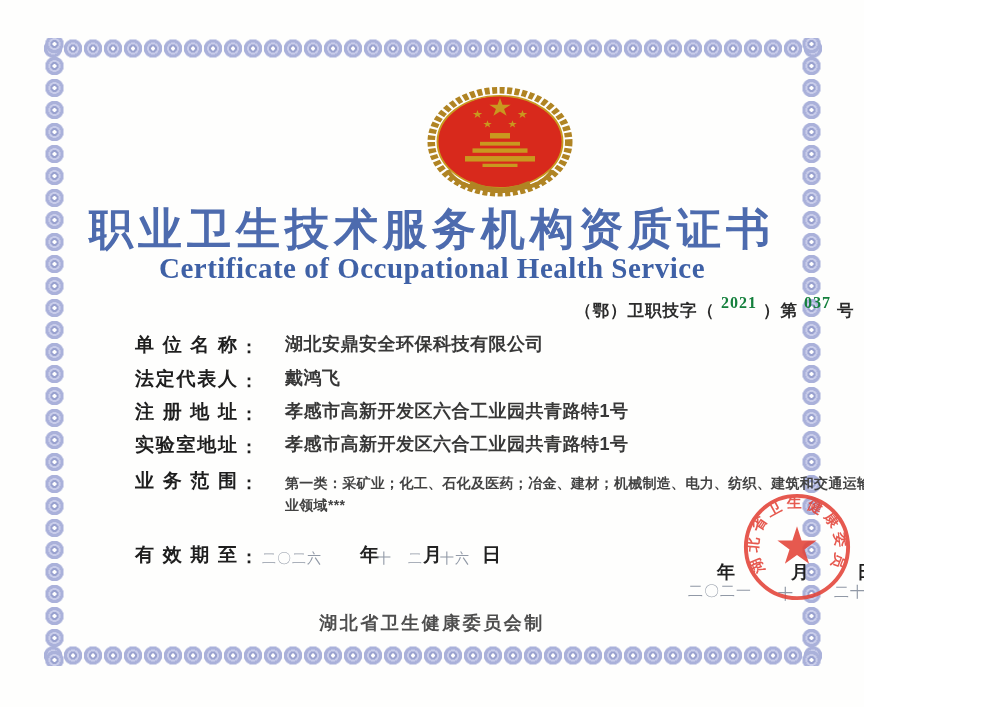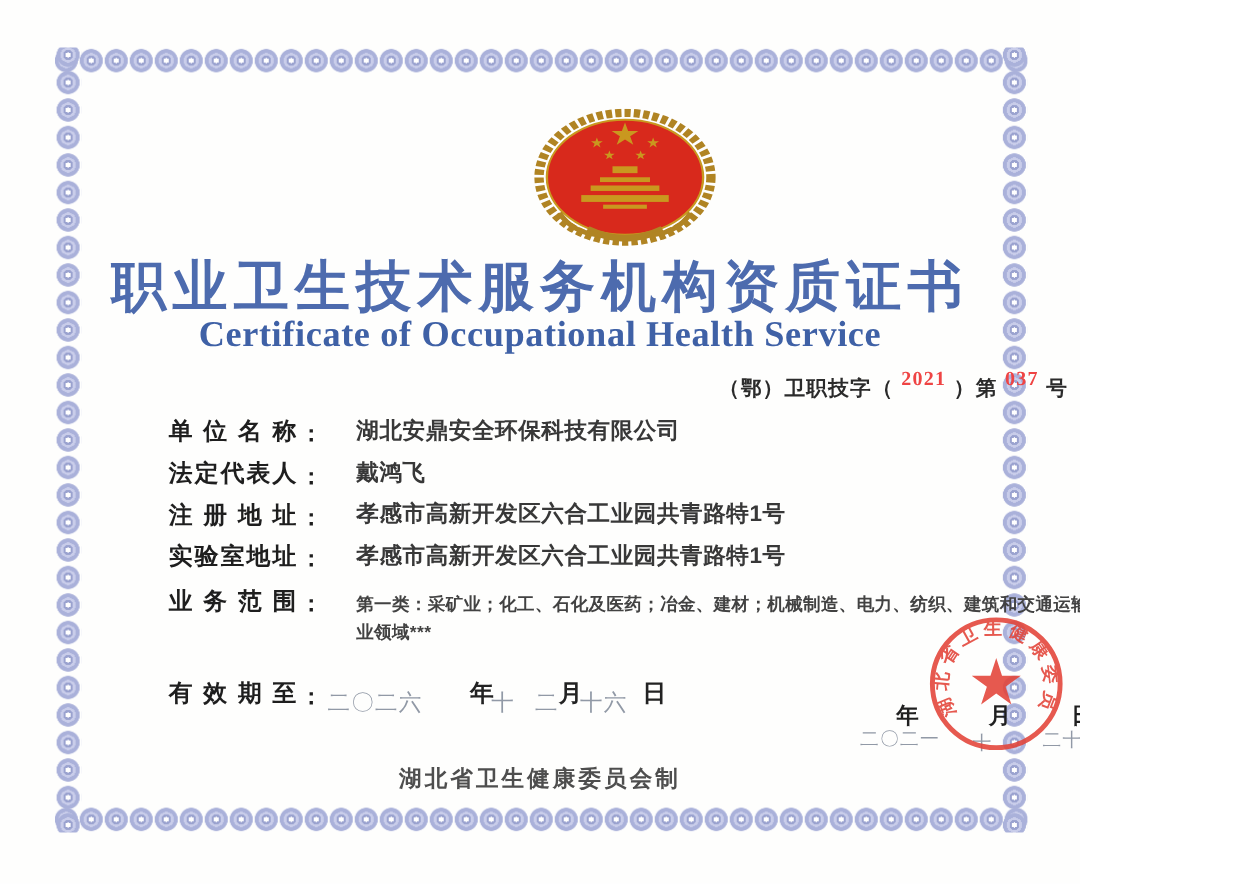--- a/index.html
+++ b/index.html
@@ -33,41 +33,41 @@
     font-family:"Liberation Serif", serif;
     font-size:29px; font-weight:700; color:#3f61a6; letter-spacing:0.5px;
   }
   .cert-no{
     position:absolute; left:575px; top:300px; width:300px;
     font-size:16.5px; font-weight:700; color:#2b2b2b; letter-spacing:1px;
     white-space:nowrap;
   }
   .cert-no .sup{
     font-family:"Liberation Serif", serif;
-    position:relative; top:-8px; font-size:16px; font-weight:600; color:#ef4444;
+    position:relative; top:-8px; font-size:16px; font-weight:600; color:#15803d;
     margin:0 6px; letter-spacing:1px;
   }
 
   .row{position:absolute; left:135px; display:flex; align-items:flex-start; white-space:nowrap;}
   .flabel{
     display:inline-block; width:102px;
     text-align:justify; text-align-last:justify;
     font-size:19px; font-weight:700; color:#1e1e1e;
   }
   .colon{font-size:18px; font-weight:700; color:#1e1e1e; margin-left:3px; position:relative; top:3px;}
   .fvalue{margin-left:27px; font-size:18px; font-weight:700; color:#383838; letter-spacing:0.5px;}
   .fvalue.scope{
     white-space:normal; width:625px; font-size:14px; line-height:1.6;
     letter-spacing:0.3px; margin-top:4px; color:#424242;
   }
   .r1{top:332px;} .r2{top:366px;} .r3{top:399px;} .r4{top:432px;} .r5{top:468px;} .r6{top:542px;}
 
   
   .unit{font-size:19px; font-weight:700; color:#222; display:inline-block;}
-  .hand{font-size:18px; font-weight:400; color:#9199a6; display:inline-block; position:relative; top:8px; letter-spacing:1px;}
+  .hand{font-size:14px; font-weight:400; color:#9199a6; display:inline-block; position:relative; top:8px; letter-spacing:1px;}
 
   
   .issue span{position:absolute; white-space:nowrap;}
   .iu{font-size:18px; font-weight:700; color:#1f1f1f;}
   .ih{font-size:15px; color:#9199a6; letter-spacing:1px;}
   .iu.y{left:717px; top:560px;} .iu.m{left:791px; top:560px;} .iu.d{left:857px; top:560px;}
   .ih.y{left:688px; top:582px;} .ih.m{left:778px; top:585px;} .ih.d{left:834px; top:583px;}
 
   .seal{position:absolute; left:740px; top:490px; width:114px; height:114px; opacity:0.88; z-index:6;}
 

